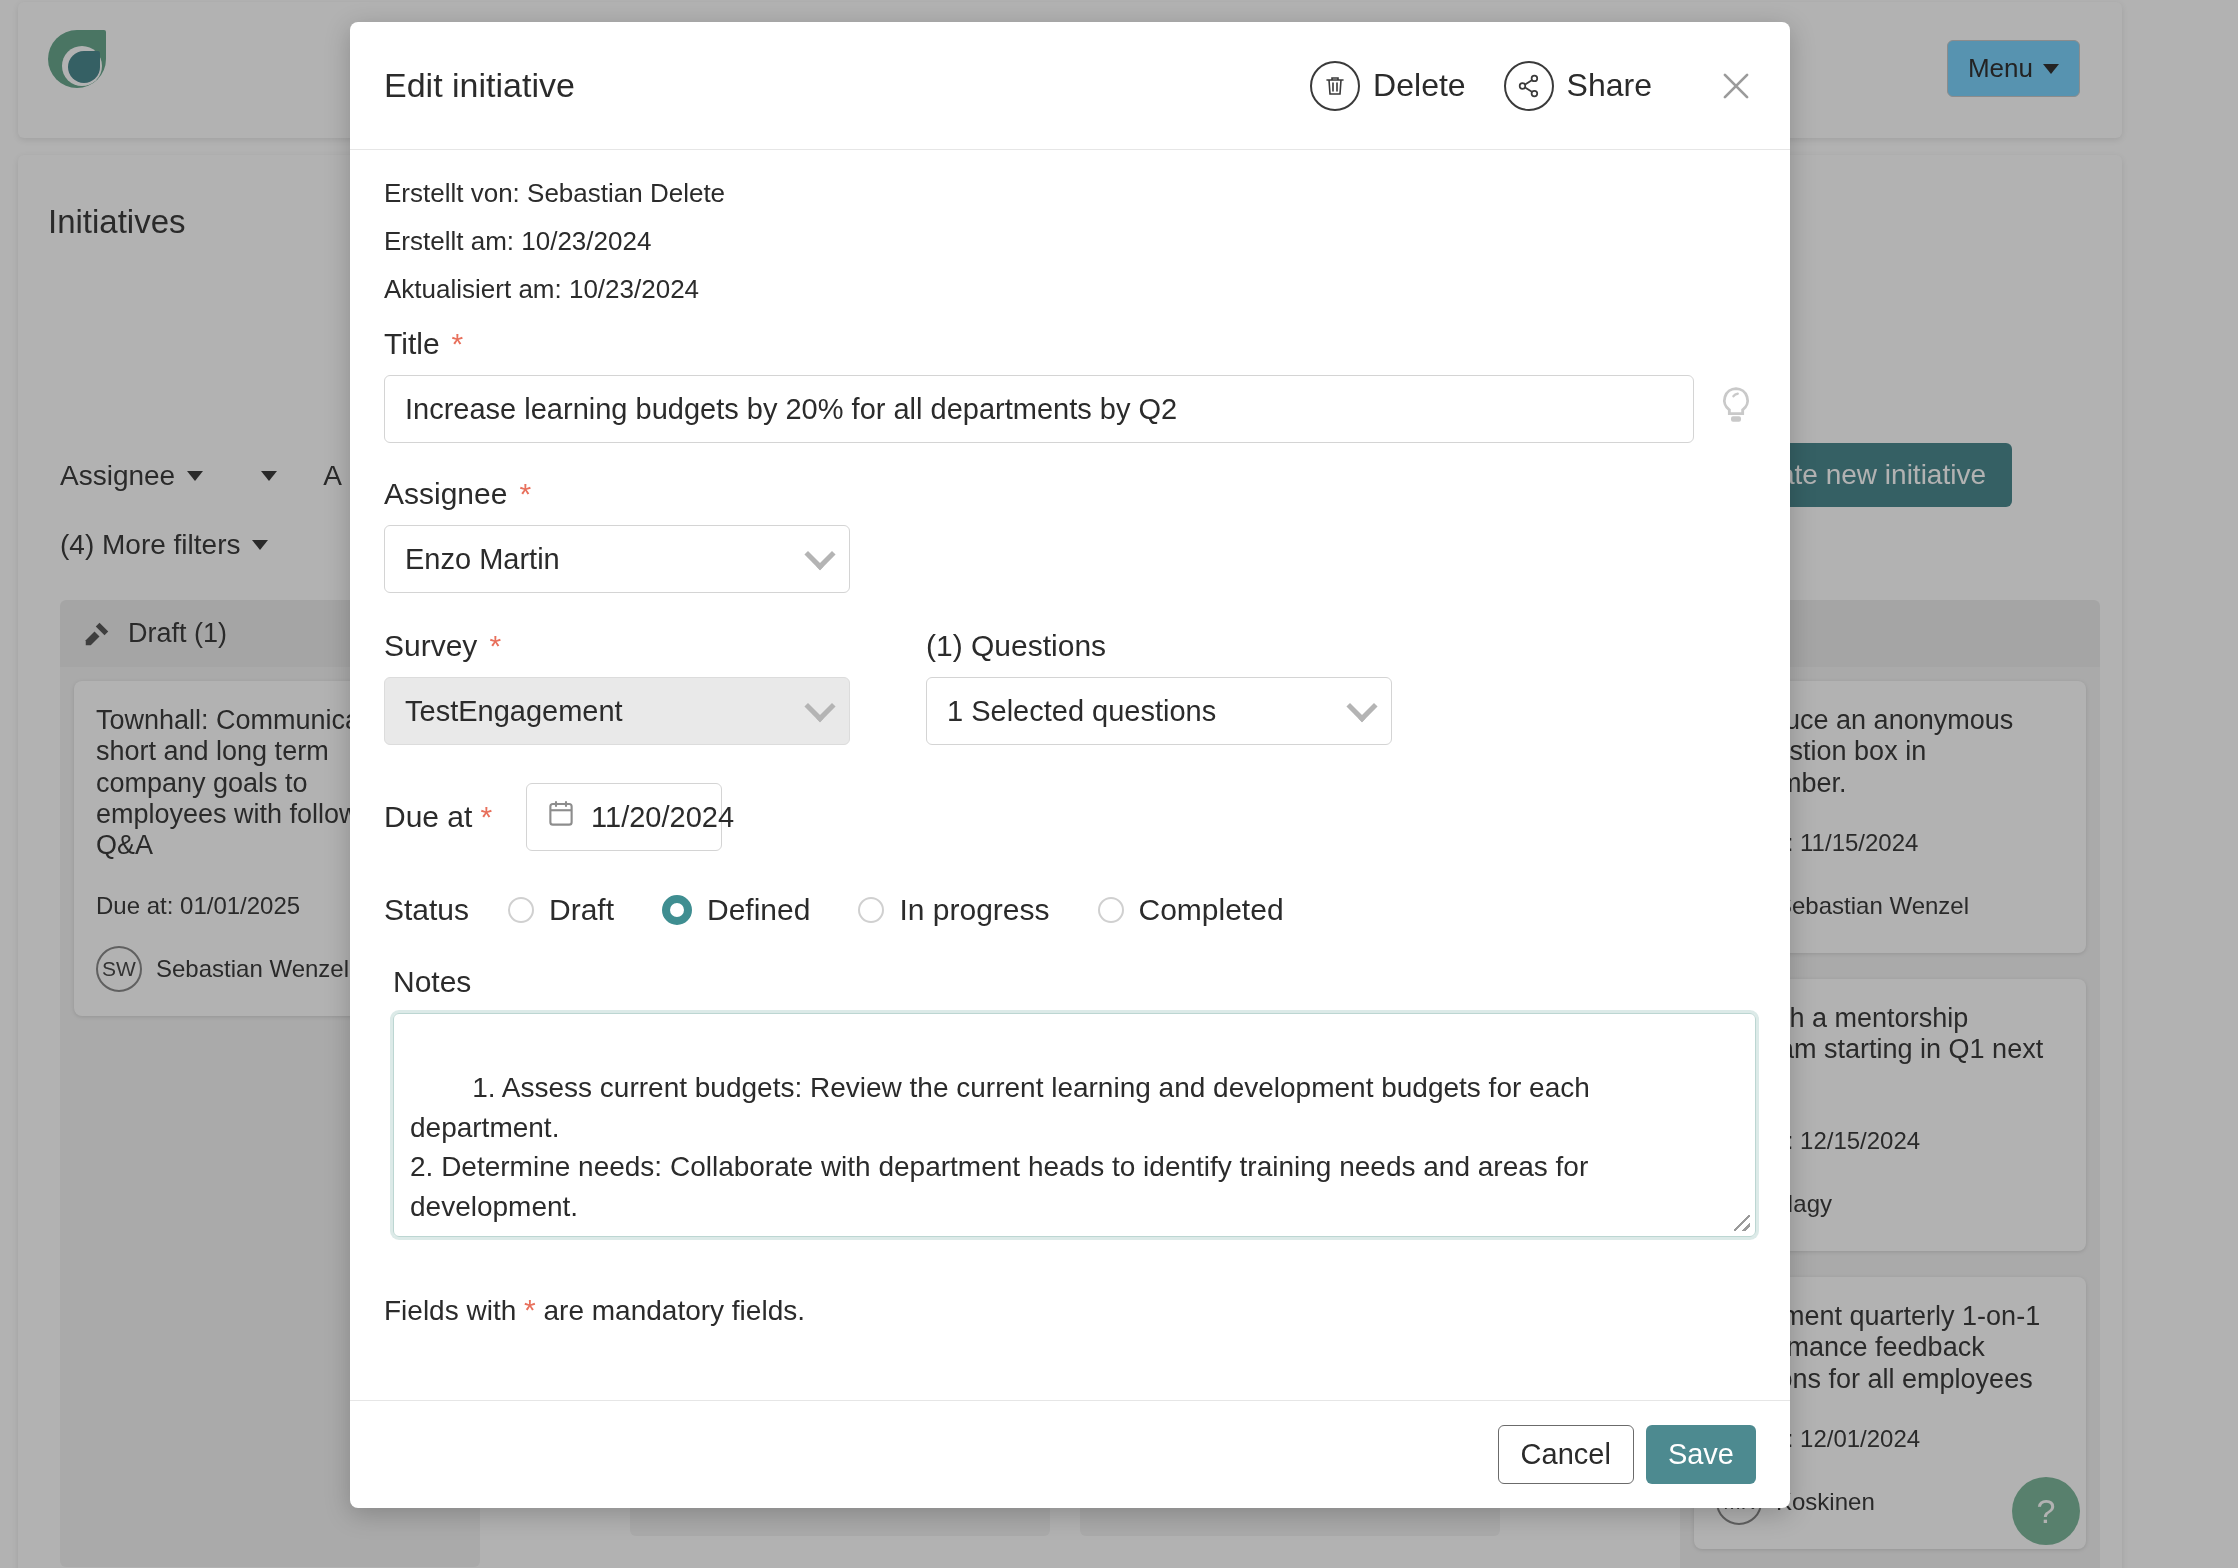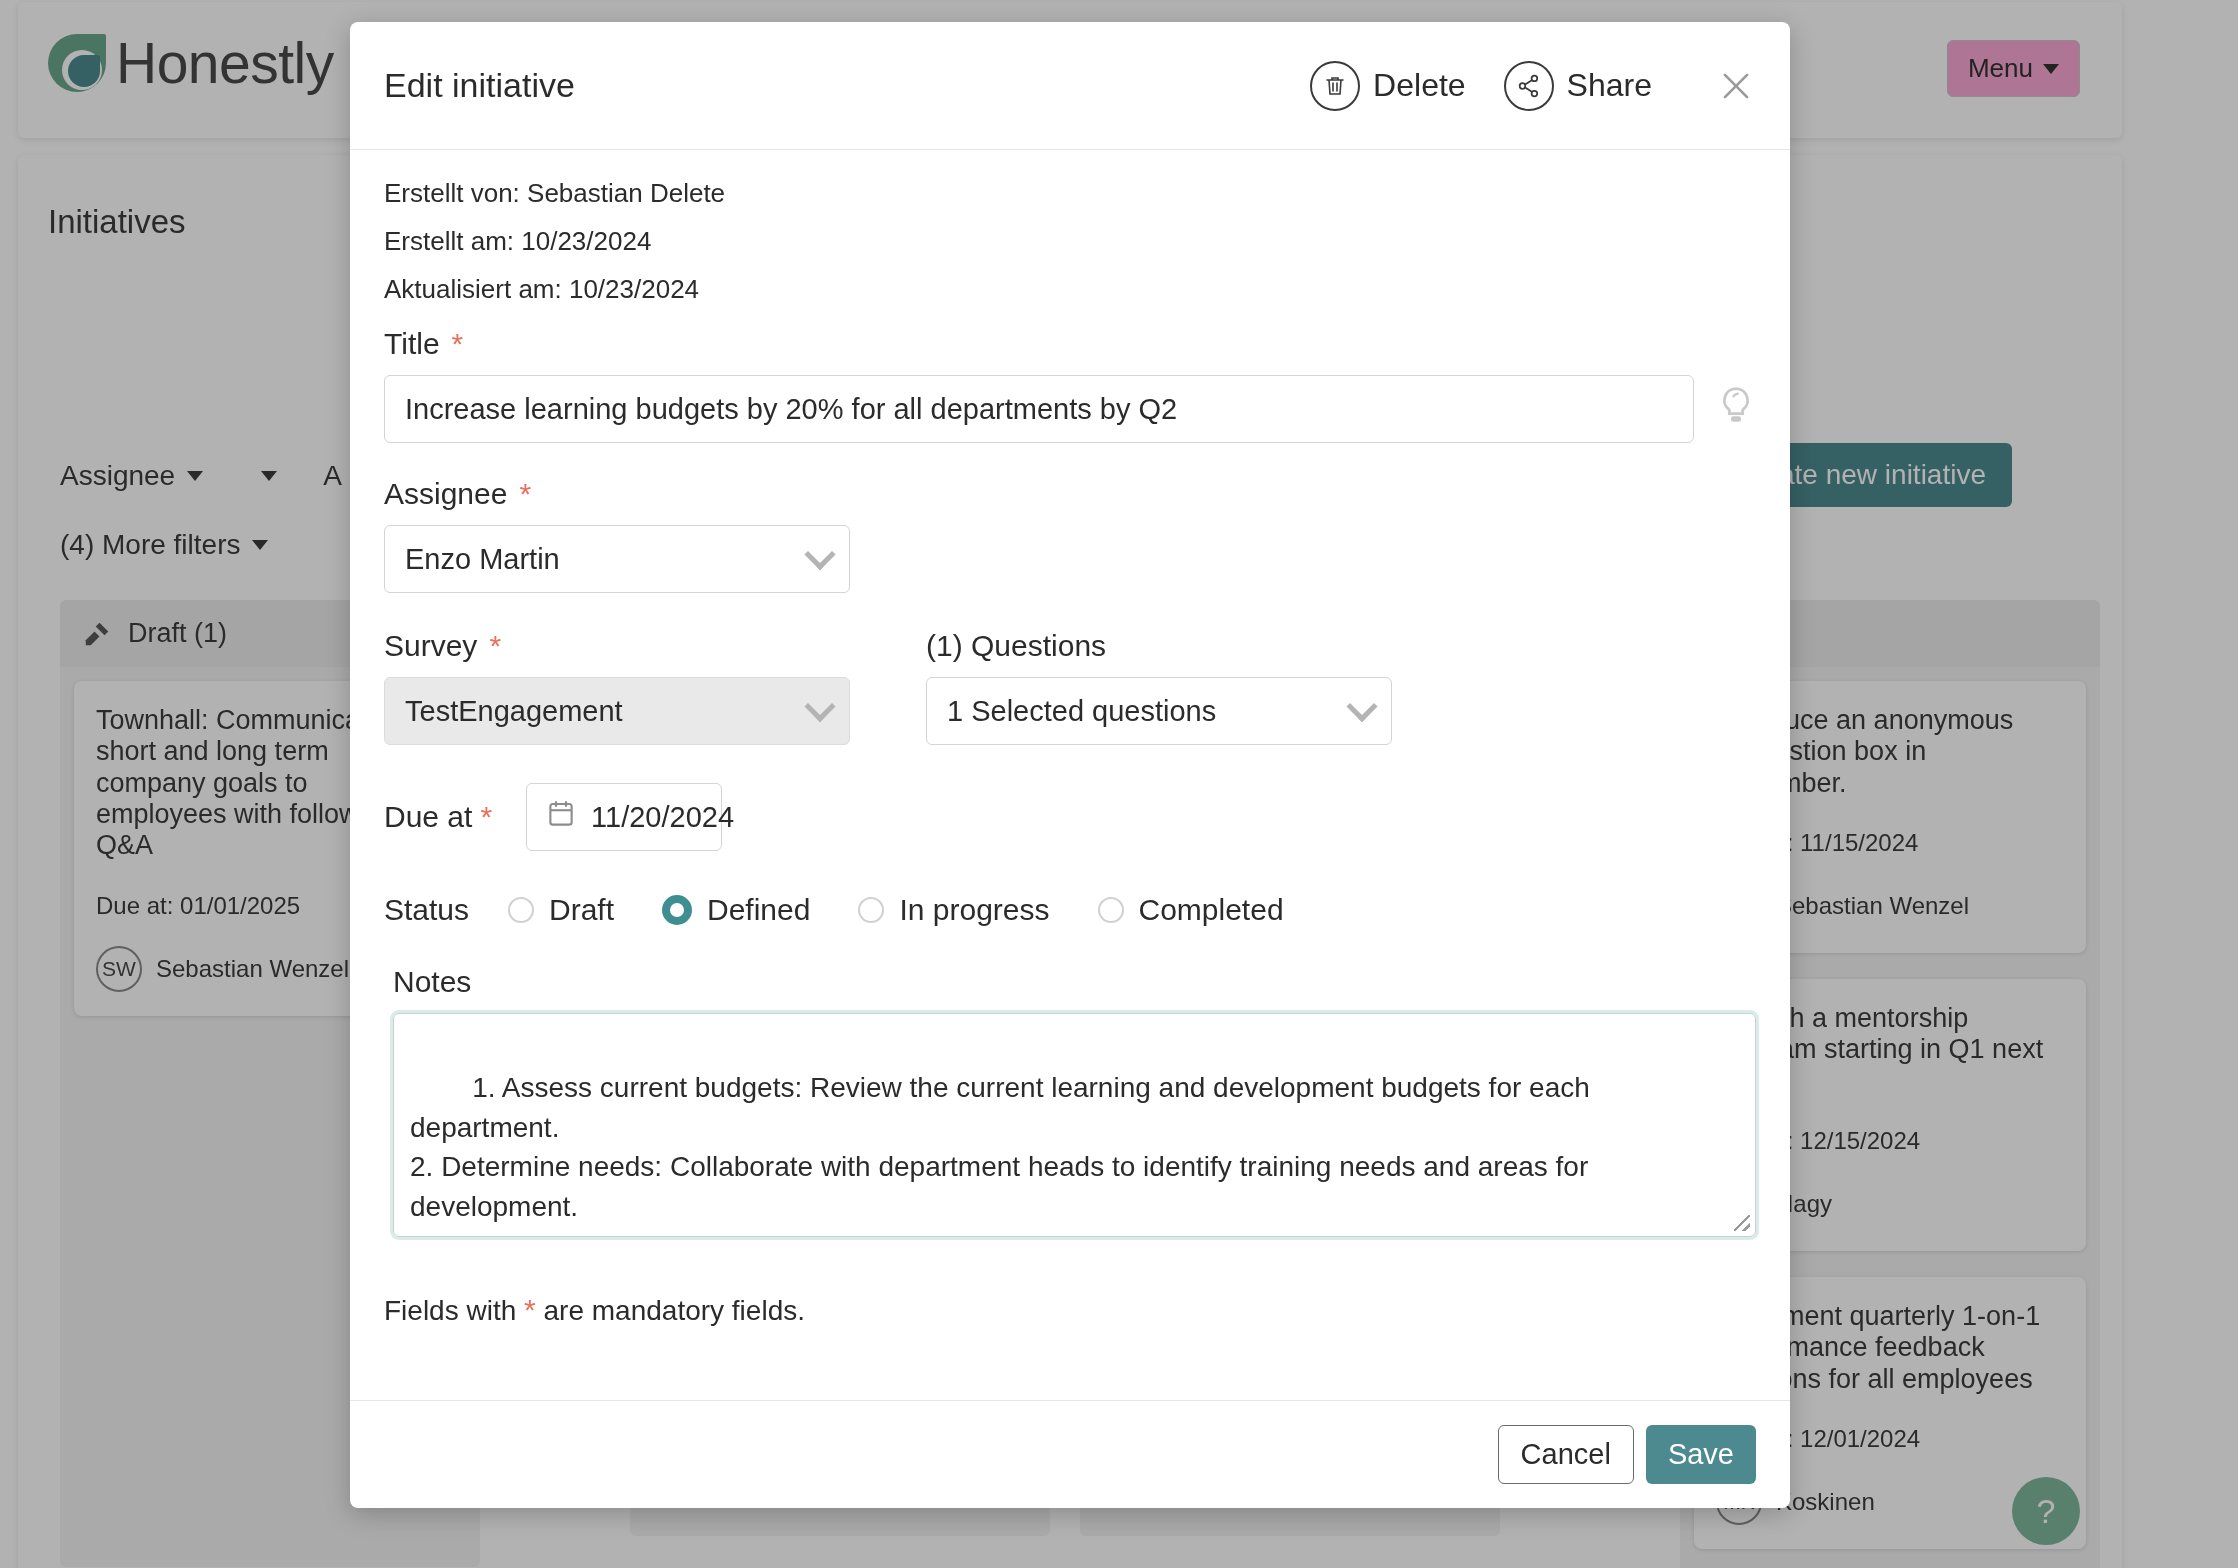--- a/index.html
+++ b/index.html
@@ -48,21 +48,21 @@
     position: absolute; left: 20px; top: 21px; width: 32px; height: 32px;
     background: #4d8a90; border-radius: 32px 4px 32px 32px;
   }
   #bg-logo .wordmark {
     font-size: 57px; color: #4a4a4a; letter-spacing: -0.5px;
   }
   #bg-menu-btn {
     position: absolute; right: 42px; top: 38px;
     padding: 12px 20px;
     border: 1px solid #c9c9c9; border-radius: 6px;
-    background: #f9a8d4; color: #333; font-size: 26px;
+    background: #7dd3fc; color: #333; font-size: 26px;
     display: flex; align-items: center; gap: 10px;
   }
   .caret-down {
     width: 0; height: 0;
     border-left: 8px solid transparent;
     border-right: 8px solid transparent;
     border-top: 10px solid currentColor;
     display: inline-block;
   }
 
@@ -273,21 +273,20 @@
 
 <div id="bg-app">
 
   <div id="bg-topbar" class="bg-card-panel">
     <div id="bg-logo">
       <span class="mark">
         <span class="leafA"></span>
           <span class="leafB"></span>
           <span class="leafC"></span>
       </span>
-      <span class="wordmark">Honestly</span>
     </div>
     <div id="bg-menu-btn">
       <span>Menu</span>
       <span class="caret-down"></span>
     </div>
   </div>
 
   <div id="bg-main" class="bg-card-panel">
     <div id="bg-page-title">Initiatives</div>
 

